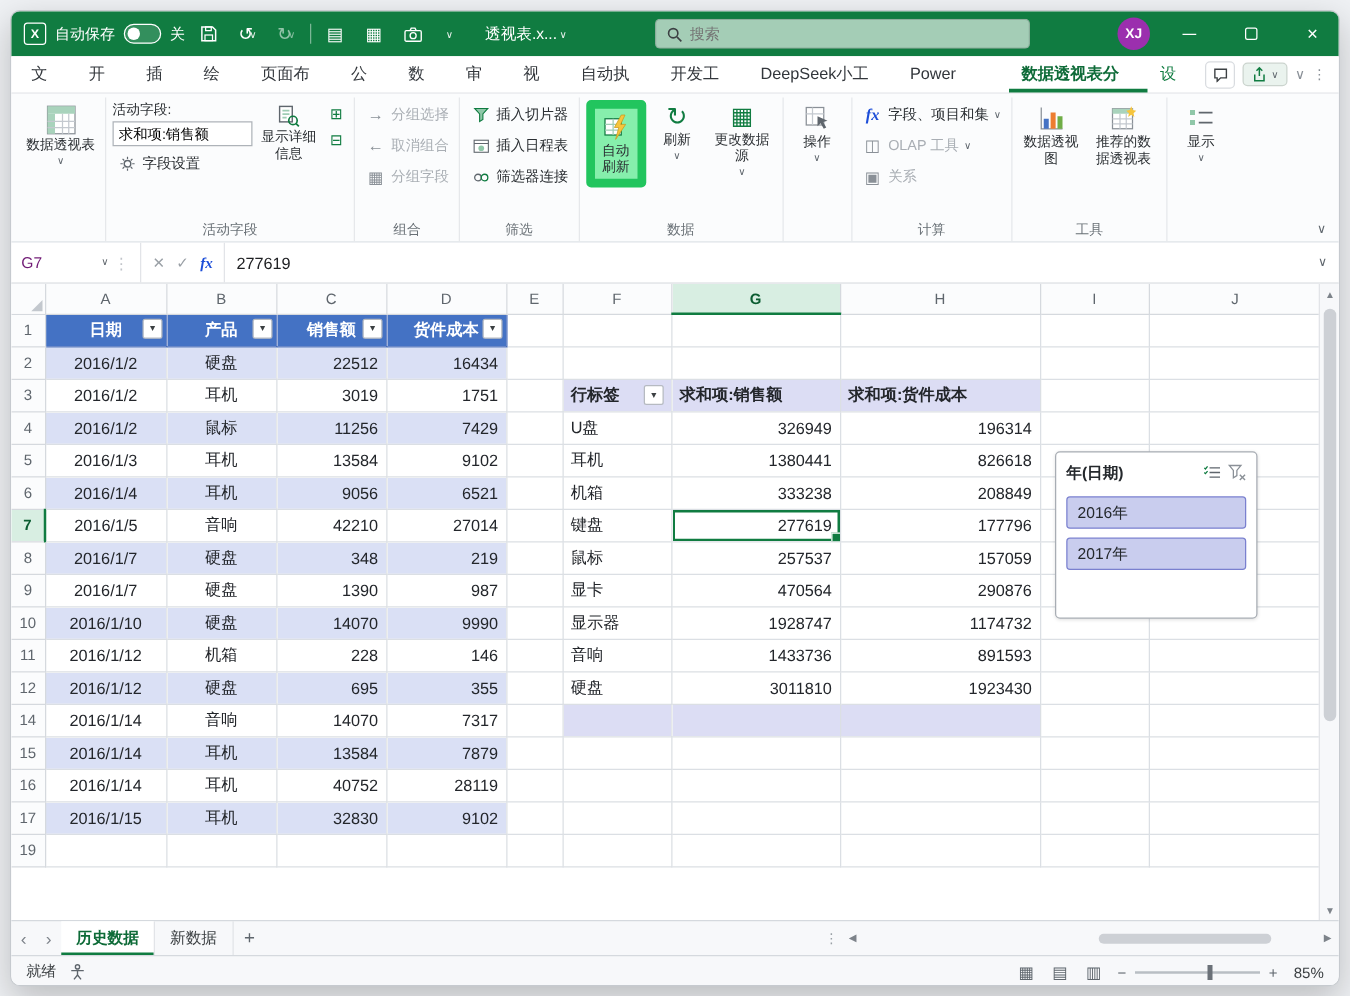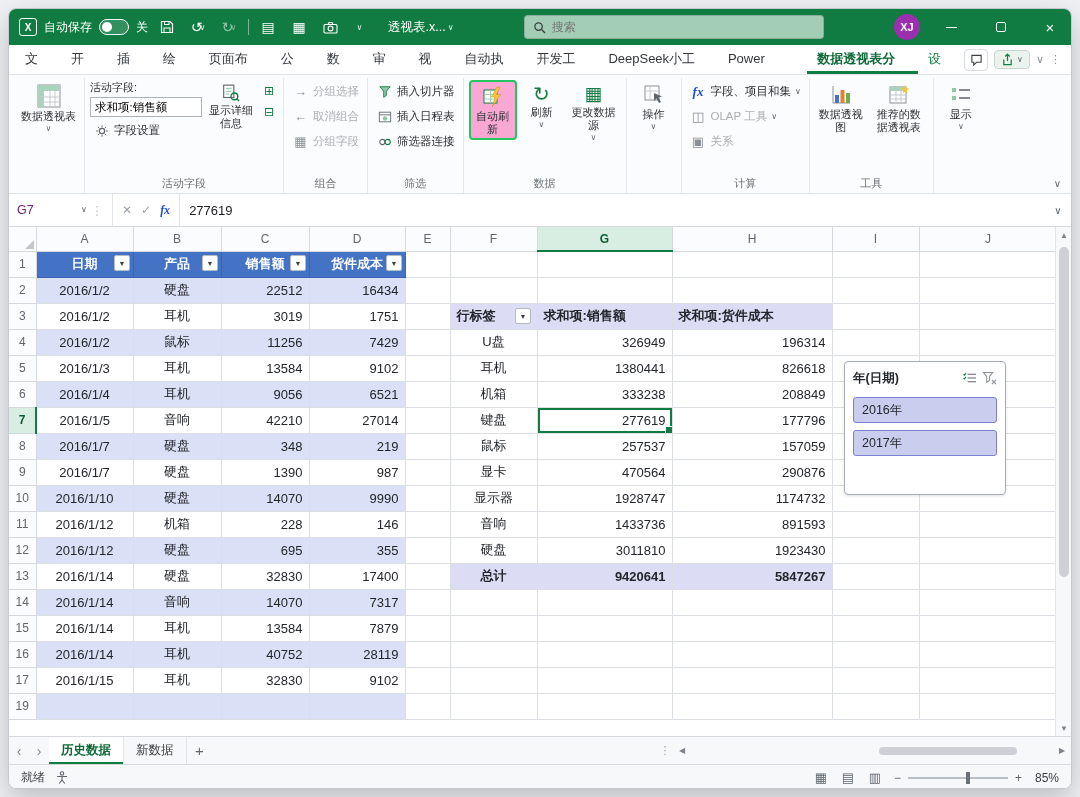--- a/index.html
+++ b/index.html
@@ -33,21 +33,21 @@
 .iconbtn{display:flex;align-items:center;justify-content:center;border:1px solid #d9dce0;border-radius:4px;width:24px;height:22px;background:#fff}
 
 .ribbon{height:119px;background:#fbfcfd;border-bottom:1px solid #e0e3e7;display:flex;padding:3px 4px 0;position:relative}
 .rgroup{display:flex;flex-direction:column;padding:0 5px;position:relative}
 .rgroup+.rgroup{border-left:1px solid #e6e8eb}
 .gc{flex:1;display:flex;gap:3px;align-items:flex-start;padding-top:2px}
 .glabel{height:17px;font-size:11px;color:#697076;text-align:center;white-space:nowrap}
 .bigbtn{display:flex;flex-direction:column;align-items:center;gap:2px;padding:4px 3px 2px;border-radius:4px;min-width:44px;max-width:72px;text-align:center}
 .bigbtn .blabel{font-size:11px;line-height:13px;color:#2b2f33}
 .chev{font-size:8px;color:#5f666d;line-height:8px}
-.autorefresh{border:2px solid #22c55e;background:#f9a8d4}
+.autorefresh{border:7px solid #22c55e;background:#86efac}
 .colstack{display:flex;flex-direction:column;gap:2px}
 .smallrow{display:flex;align-items:center;gap:4px;height:23px;font-size:11.5px;color:#2b2f33;white-space:nowrap;padding:0 3px;border-radius:3px}
 .smallrow.disabled{color:#a9aeb4}
 .ic{display:inline-flex;width:17px;height:16px;align-items:center;justify-content:center;font-size:13px}.icgray{color:#8a9097}
 .aflabel{font-size:11px;color:#2b2f33;height:15px}
 .affield{width:112px;height:20px;border:1px solid #aeb3b9;font-size:11.5px;padding:0 4px;background:#fff;font-family:inherit}
 .tinycol{display:flex;flex-direction:column;gap:3px;padding-top:2px}
 .tinybtn{width:18px;height:18px;display:flex;align-items:center;justify-content:center;font-size:12px;color:#107C41;border-radius:3px}
 .ribcollapse{position:absolute;right:10px;bottom:4px;color:#5f666d;font-size:10px}
 
@@ -61,21 +61,21 @@
 
 .gridwrap{position:relative;height:509px;overflow:hidden;background:#fff}
 table.sheet{border-collapse:collapse;table-layout:fixed;width:1048px}
 .sheet td{border-right:1px solid #dbdfe4;border-bottom:1px solid #dbdfe4;height:26px;font-size:13px;color:#23262b;padding:0 6px;white-space:nowrap;overflow:hidden}
 .sheet thead td{height:24px;background:#fbfcfd;color:#5f666d;font-size:12px;text-align:center;border-color:#d5d9de;padding:0}
 .sheet td.rowhead{background:#fbfcfd;color:#5f666d;font-size:12px;text-align:center;border-color:#d5d9de;padding:0}
 .corner{position:relative}
 .corner::after{content:"";position:absolute;right:2px;bottom:2px;border-left:9px solid transparent;border-bottom:9px solid #c3c8ce}
 tbody td:nth-child(2),tbody td:nth-child(3){text-align:center}
 tbody td:nth-child(4),tbody td:nth-child(5),tbody td:nth-child(8),tbody td:nth-child(9){text-align:right}
-tbody td:nth-child(7){text-align:center}
+tbody td:nth-child(7){text-align:left}
 tbody tr:nth-child(even) td:nth-child(n+2):nth-child(-n+5){background:#dae0f5}
 tbody tr:nth-child(1) td:nth-child(n+2):nth-child(-n+5){background:#4472C4;color:#fff;font-weight:700;text-align:center;border-color:#3b62b5}
 tbody tr:nth-child(3) td:nth-child(n+7):nth-child(-n+9){background:#dcddf4;font-weight:700;text-align:left}
 tbody tr:nth-child(13) td:nth-child(n+7):nth-child(-n+9){background:#dcddf4;font-weight:700}
 .sel-cell{box-shadow:inset 0 0 0 2px #107C41;position:relative}
 .sel-cell::after{content:"";position:absolute;right:-1px;bottom:-1px;width:6px;height:6px;background:#107C41;border:1px solid #fff}
 .sel-colhead{background:#d8eee2 !important;color:#0b5c31 !important;font-weight:700;border-bottom:2px solid #107C41 !important}
 .sel-rowhead{background:#d8eee2 !important;color:#0b5c31 !important;font-weight:700;border-right:2px solid #107C41 !important}
 .fdrop{position:absolute;width:16px;height:16px;background:#fff;border:1px solid #b6bac1;display:flex;align-items:center;justify-content:center;font-size:7px;color:#3c4043;border-radius:2px}
 
@@ -618,33 +618,20 @@
             <td>695</td>
             <td>355</td>
             <td></td>
             <td>硬盘</td>
             <td>3011810</td>
             <td>1923430</td>
             <td></td>
             <td></td>
           </tr>
           <tr>
-            <td class="rowhead">13</td>
-            <td>2016/1/14</td>
-            <td>硬盘</td>
-            <td>32830</td>
-            <td>17400</td>
-            <td></td>
-            <td>总计</td>
-            <td>9420641</td>
-            <td>5847267</td>
-            <td></td>
-            <td></td>
-          </tr>
-          <tr>
             <td class="rowhead">14</td>
             <td>2016/1/14</td>
             <td>音响</td>
             <td>14070</td>
             <td>7317</td>
             <td></td>
             <td></td>
             <td></td>
             <td></td>
             <td></td>

